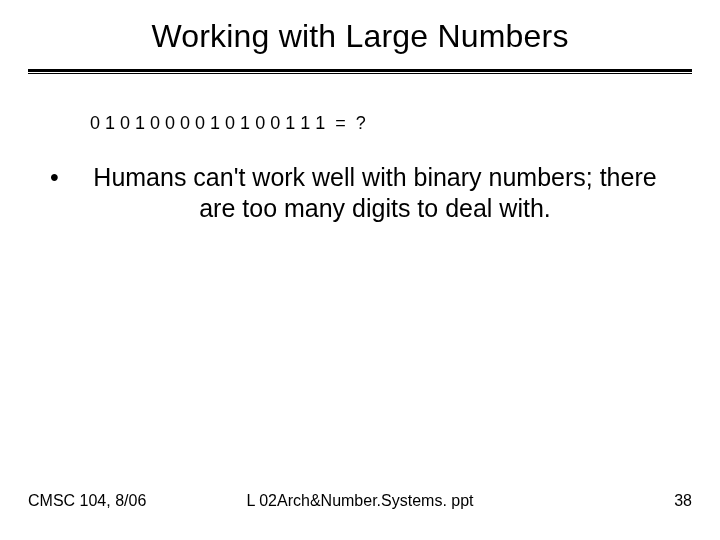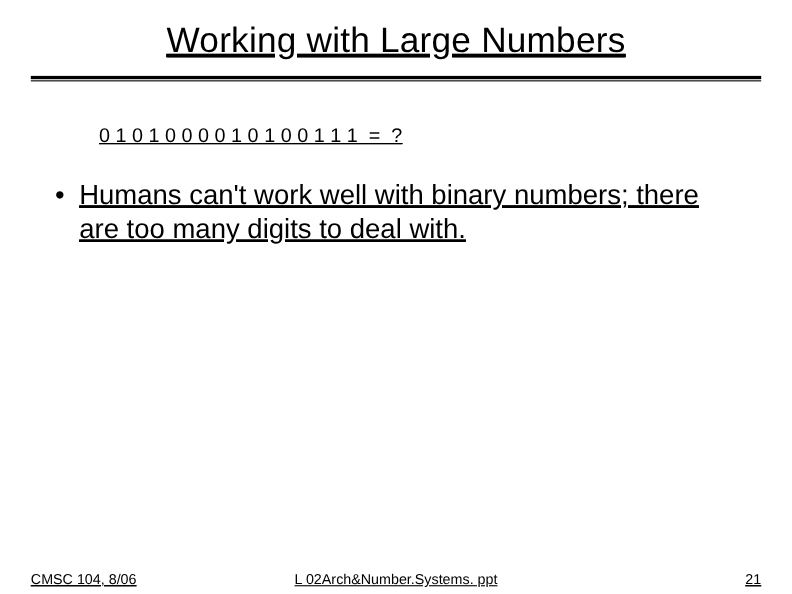--- a/index.html
+++ b/index.html
@@ -1,28 +1,28 @@
 <!DOCTYPE html>
 <html><head>
 <meta charset="utf-8">
 <style>
-  * { margin: 0; padding: 0; box-sizing: border-box; text-decoration: underline; }
+  * { margin: 0; padding: 0; box-sizing: border-box; }
   html, body { width: 720px; height: 540px; background: #fff; font-family: Arial, Helvetica, sans-serif; color: #000; }
   .slide { width: 720px; height: 540px; position: relative; padding: 18px 28px 0 28px; }
   .title { font-size: 32px; font-weight: 400; text-align: center; margin-bottom: 14px; letter-spacing: 0.2px; }
   .rule { width: 100%; height: 6px; margin-bottom: 6px; }
   .rule .bar1 { height: 3px; background: #000; }
   .rule .gap  { height: 1px; background: transparent; }
   .rule .bar2 { height: 1px; background: #000; }
   .binary { font-size: 18px; font-family: Arial, Helvetica, sans-serif; letter-spacing: 0; margin: 38px 0 28px 62px; white-space: pre; }
-  .bullets { list-style: none; padding: 0 14px 0 22px; }
+  .bullets { list-style: none; padding: 0 14px 0 22px; text-align: center; }
   .bullets li { position: relative; font-size: 25px; line-height: 1.22; margin-bottom: 6px; padding-left: 22px; }
   .bullets li::before { content: "•"; position: absolute; left: 0; top: 0; font-size: 25px; }
   .bold { font-weight: 700; }
-  .footer { position: absolute; bottom: 6px; left: 0; width: 100%; padding: 0 28px; font-size: 13px; display: flex; justify-content: space-between; align-items: baseline; }
+  .footer { position: absolute; bottom: 30px; left: 0; width: 100%; padding: 0 28px; font-size: 16px; display: flex; justify-content: space-between; align-items: baseline; }
   .footer .center { position: absolute; left: 50%; transform: translateX(-50%); }
 </style>
 </head>
 <body>
 
 <div class="slide">
 
   <h1 class="title">Working with Large Numbers</h1>
 
   <div class="rule">
@@ -35,16 +35,16 @@
 
   <ul class="bullets">
     <li>
       <span>Humans can't work well with binary numbers; there are too many digits to deal with.</span><span class="bold"></span><span></span>
     </li>
   </ul>
 
   <div class="footer">
     <span>CMSC 104, 8/06</span>
     <span class="center">L 02Arch&amp;Number.Systems. ppt</span>
-    <span>21</span>
+    <span>38</span>
   </div>
 
 </div>
 
 </body></html>

